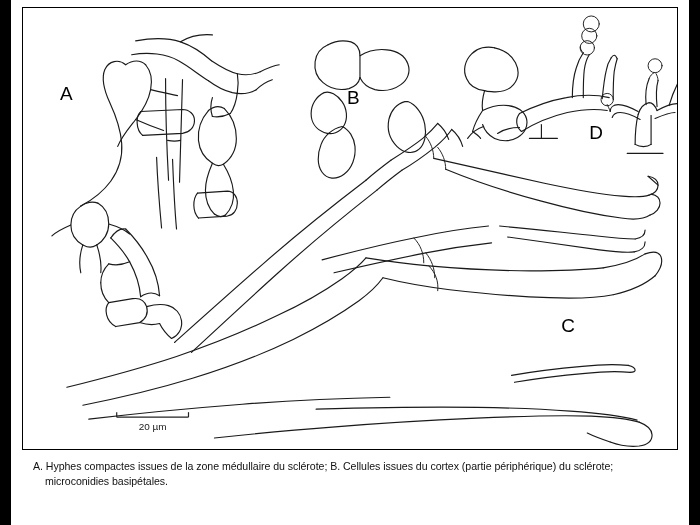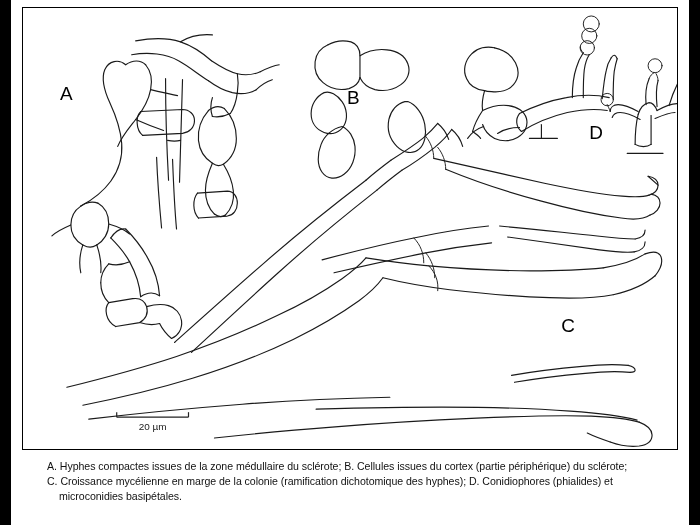--- a/index.html
+++ b/index.html
@@ -80,21 +80,21 @@
   }
   .scale-rule {
     stroke: #222222;
     stroke-width: 1.2;
     fill: none;
   }
 
   
   .caption {
     position: absolute;
-    left: 36px;
+    left: 22px;
     top: 459px;
     width: 634px;
     font-family: "Liberation Sans", sans-serif;
     font-size: 10.6px;
     line-height: 15.2px;
     color: #111111;
     letter-spacing: -0.05px;
   }
   .caption-line { display: block; white-space: nowrap; }
   .caption-line.last { white-space: normal; margin-left: 12px; }
@@ -310,17 +310,16 @@
         <path class="scale-rule" d="M94 406 L94 411"></path>
         <path class="scale-rule" d="M166 406 L166 411"></path>
         <text class="scale-text" x="130" y="424" text-anchor="middle">20 µm</text>
       </g>
 
     </svg>
   </div>
 
   <div class="caption">
     <span class="caption-line">A. Hyphes compactes issues de la zone médullaire du sclérote; B. Cellules issues du cortex (partie périphérique) du sclérote;</span>
-    <span class="caption-line">C. Croissance mycélienne en marge de la colonie (ramification dichotomique des hyphes); D. Conidiophores (phialides) et</span>
     <span class="caption-line last">microconidies basipétales.</span>
   </div>
 
 </div>
 
 </body></html>

